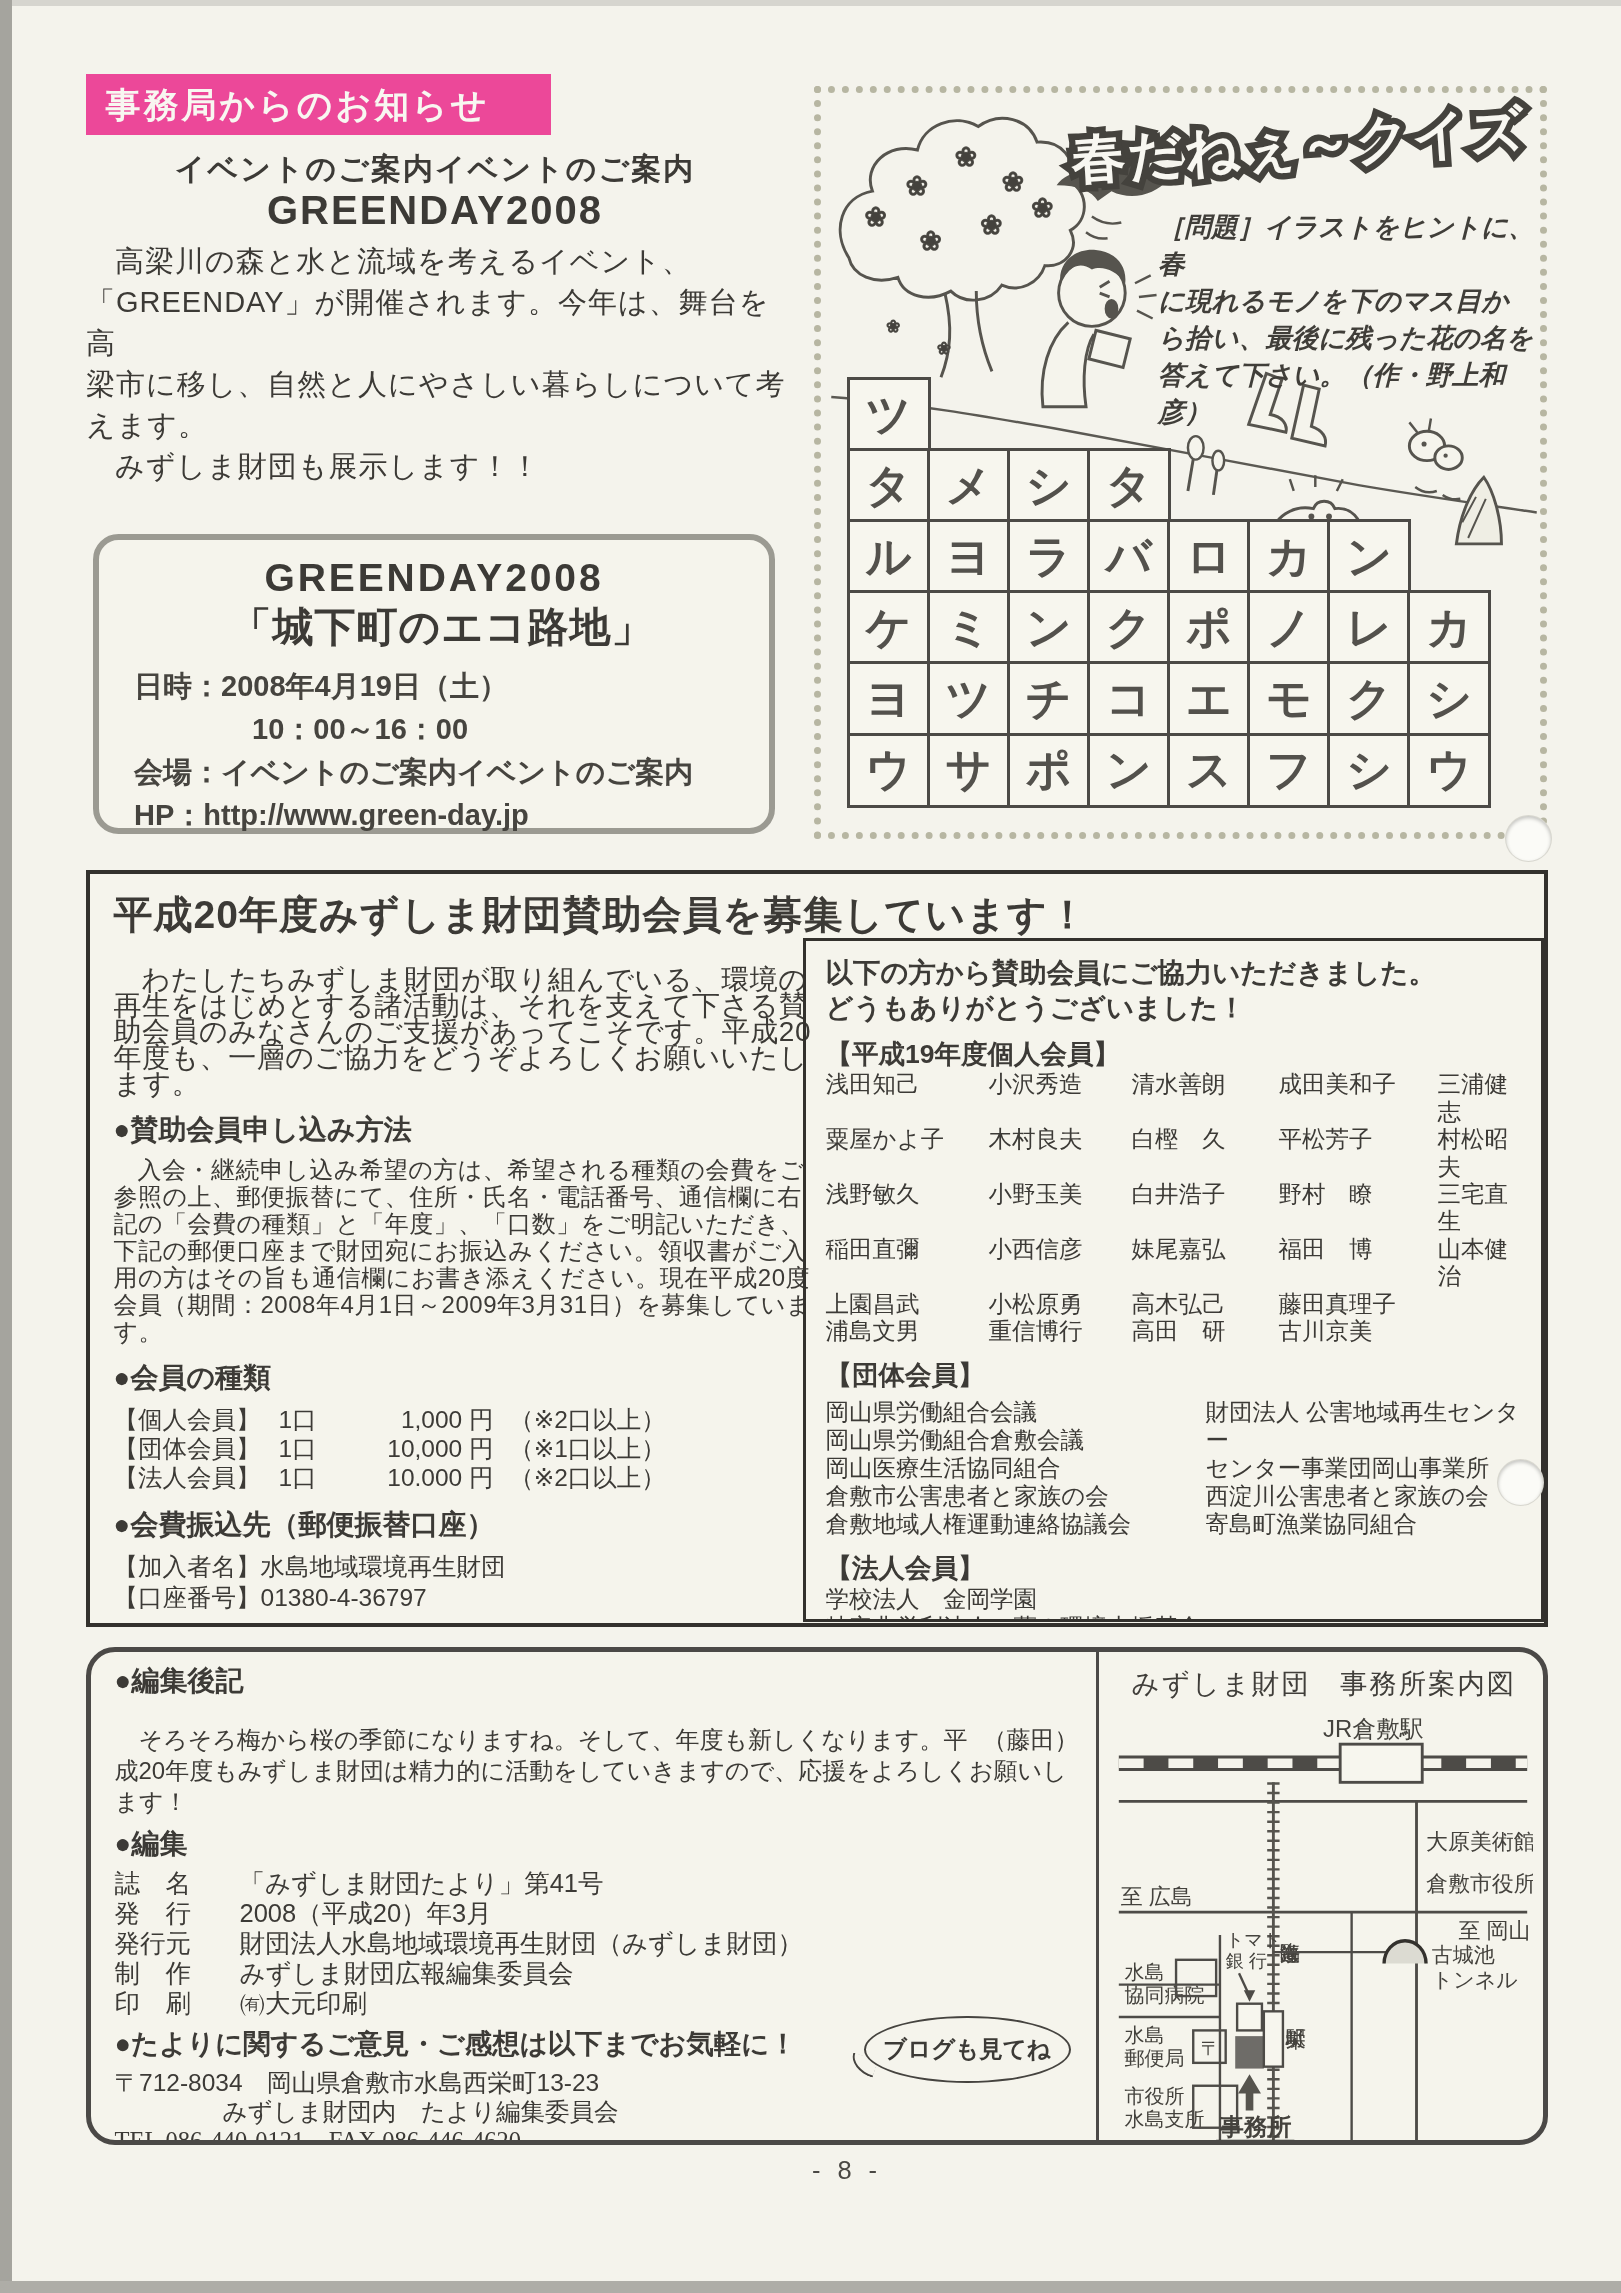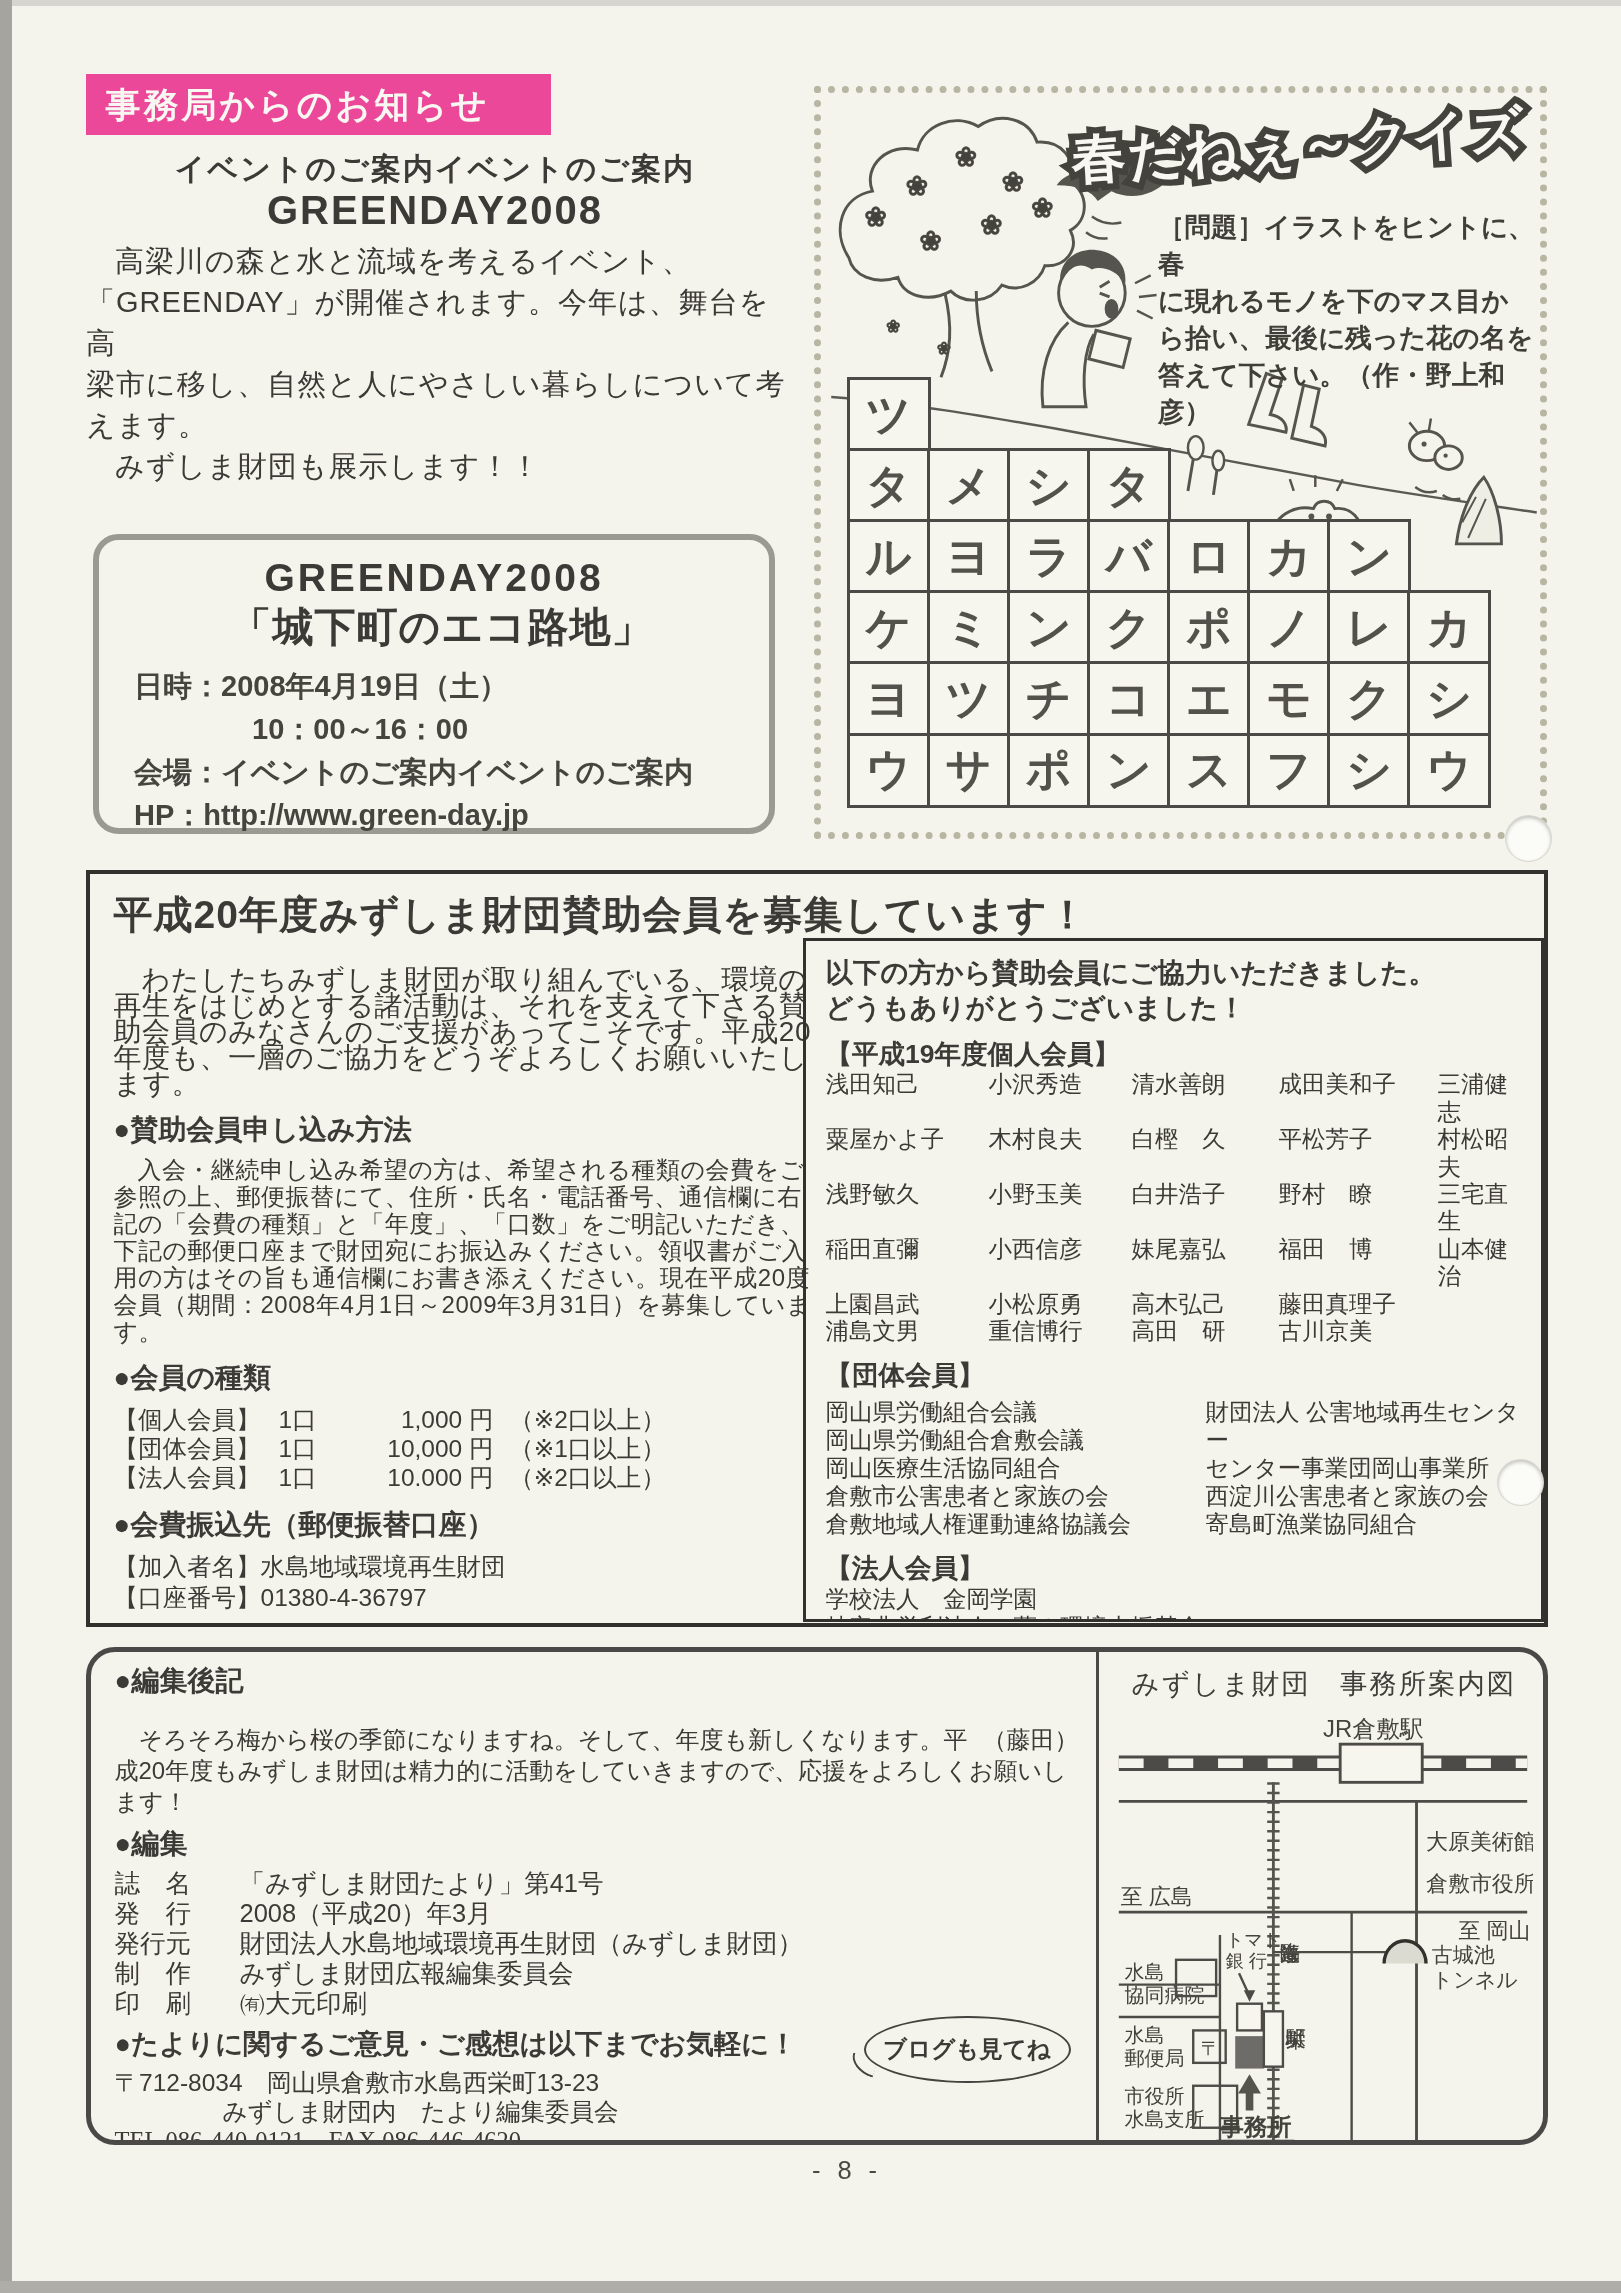--- a/index.html
+++ b/index.html
@@ -24,21 +24,21 @@
   .gd-sub{text-align:center;font-size:41px;font-weight:bold;letter-spacing:1px;line-height:53px;padding-left:16px;}
   .gd-lines{margin:11.8px 0 0 35px;font-size:29px;line-height:43px;font-weight:bold;color:#46443f;}
   .gd-lines .t2{padding-left:118px;font-weight:bold;}
 
   
   .quiz{position:absolute;left:814px;top:86px;width:733px;height:753px;border:7.8px dotted #b7b6a2;}
   .quiz-illu{position:absolute;left:7.8px;top:7.8px;width:710px;height:729px;}
   .qtitle{position:absolute;right:13.7px;top:15.7px;transform:rotate(-4deg);font-size:54px;font-weight:800;letter-spacing:2px;white-space:nowrap;}
   .qtitle .stroke{position:absolute;left:0;top:0;-webkit-text-stroke:12.7px #44423d;color:#44423d;}
   .qtitle .fill{position:relative;color:#f8f7f1;}
-  .qproblem{position:absolute;left:337px;top:116px;width:392px;font-size:26.5px;font-weight:bold;line-height:37px;color:#403e39;}
+  .qproblem{position:absolute;left:337px;top:116px;width:392px;font-size:26.5px;font-weight:bold;line-height:37px;color:#403e39;font-style:italic;}
   .qgrid{position:absolute;left:25.5px;top:284px;}
   .qrow{display:flex;}
   .qrow + .qrow{margin-top:-3.9px;}
   .qcell{width:84px;height:75px;border:3.9px solid #4c4a46;margin-left:-3.9px;background:#f7f6ee;
          display:flex;align-items:center;justify-content:center;font-size:45px;color:#53514c;font-weight:600;}
   .qrow .qcell:first-child{margin-left:0;}
 
   
   .mem{position:absolute;left:86px;top:870px;width:1462px;height:757px;border:4.9px solid #33312d;background:#f5f4ec;}
   .mem-title{margin:13.7px 0 0 23.5px;font-size:39px;font-weight:bold;letter-spacing:1px;}

